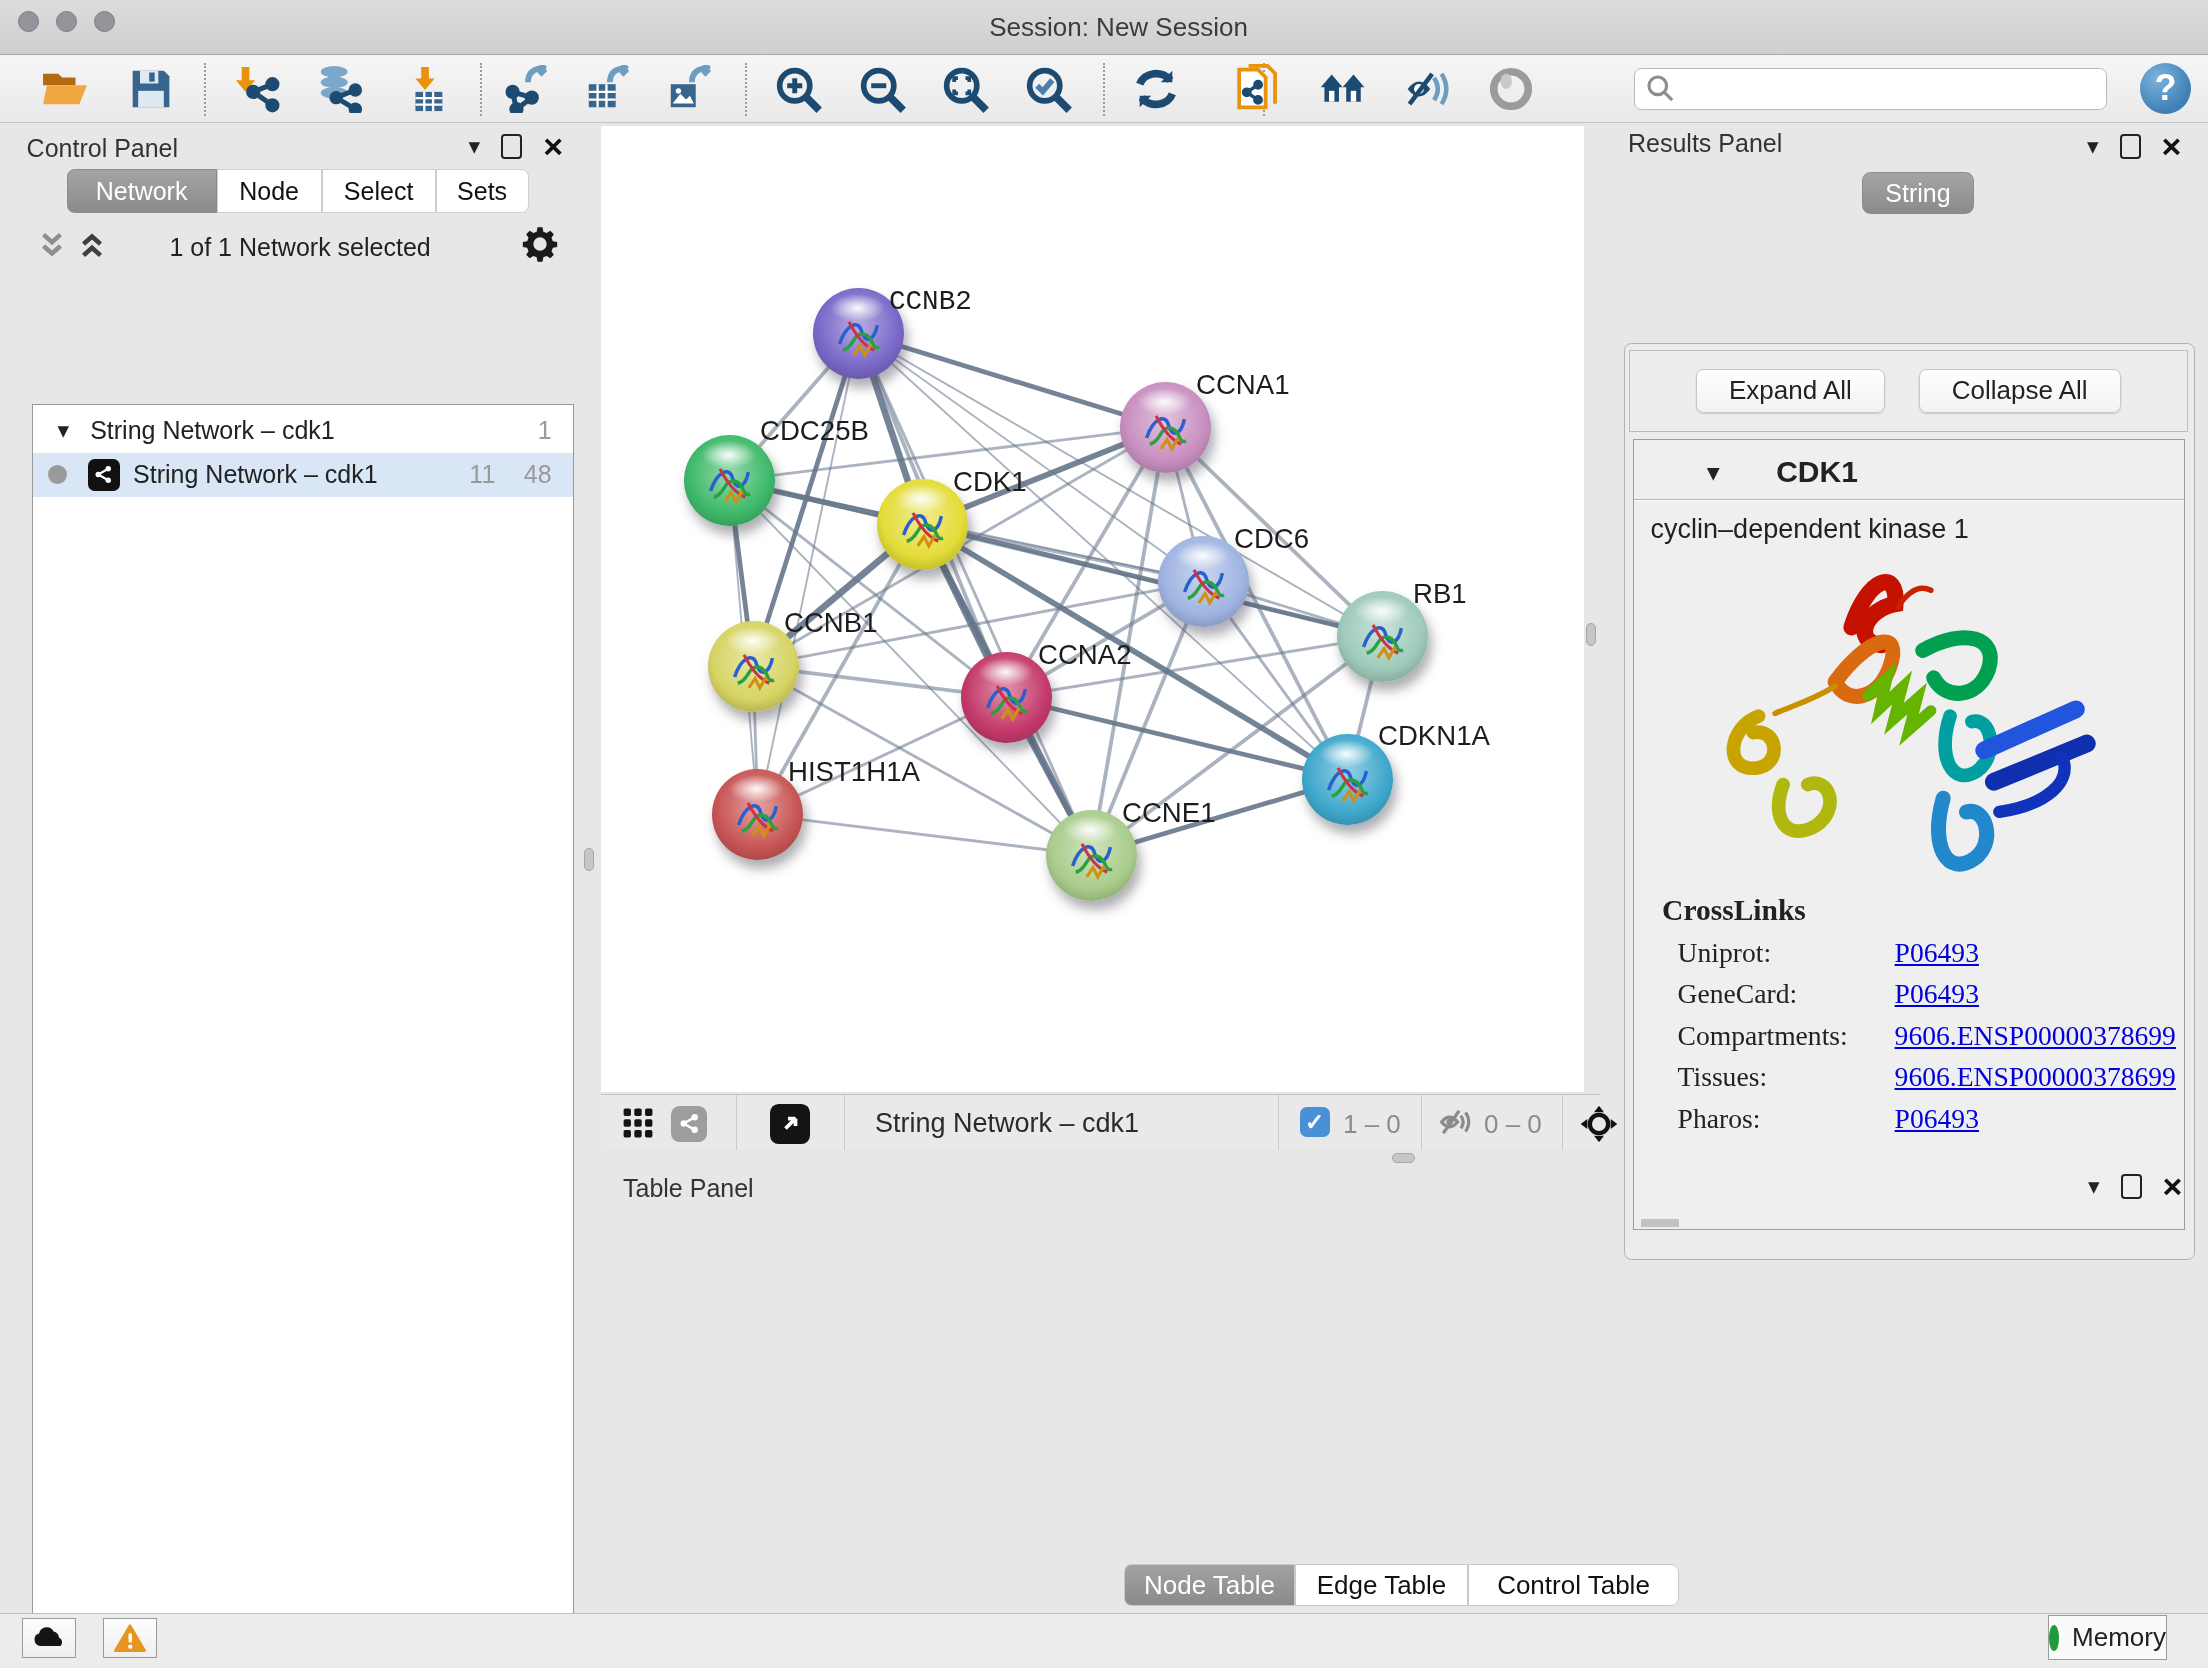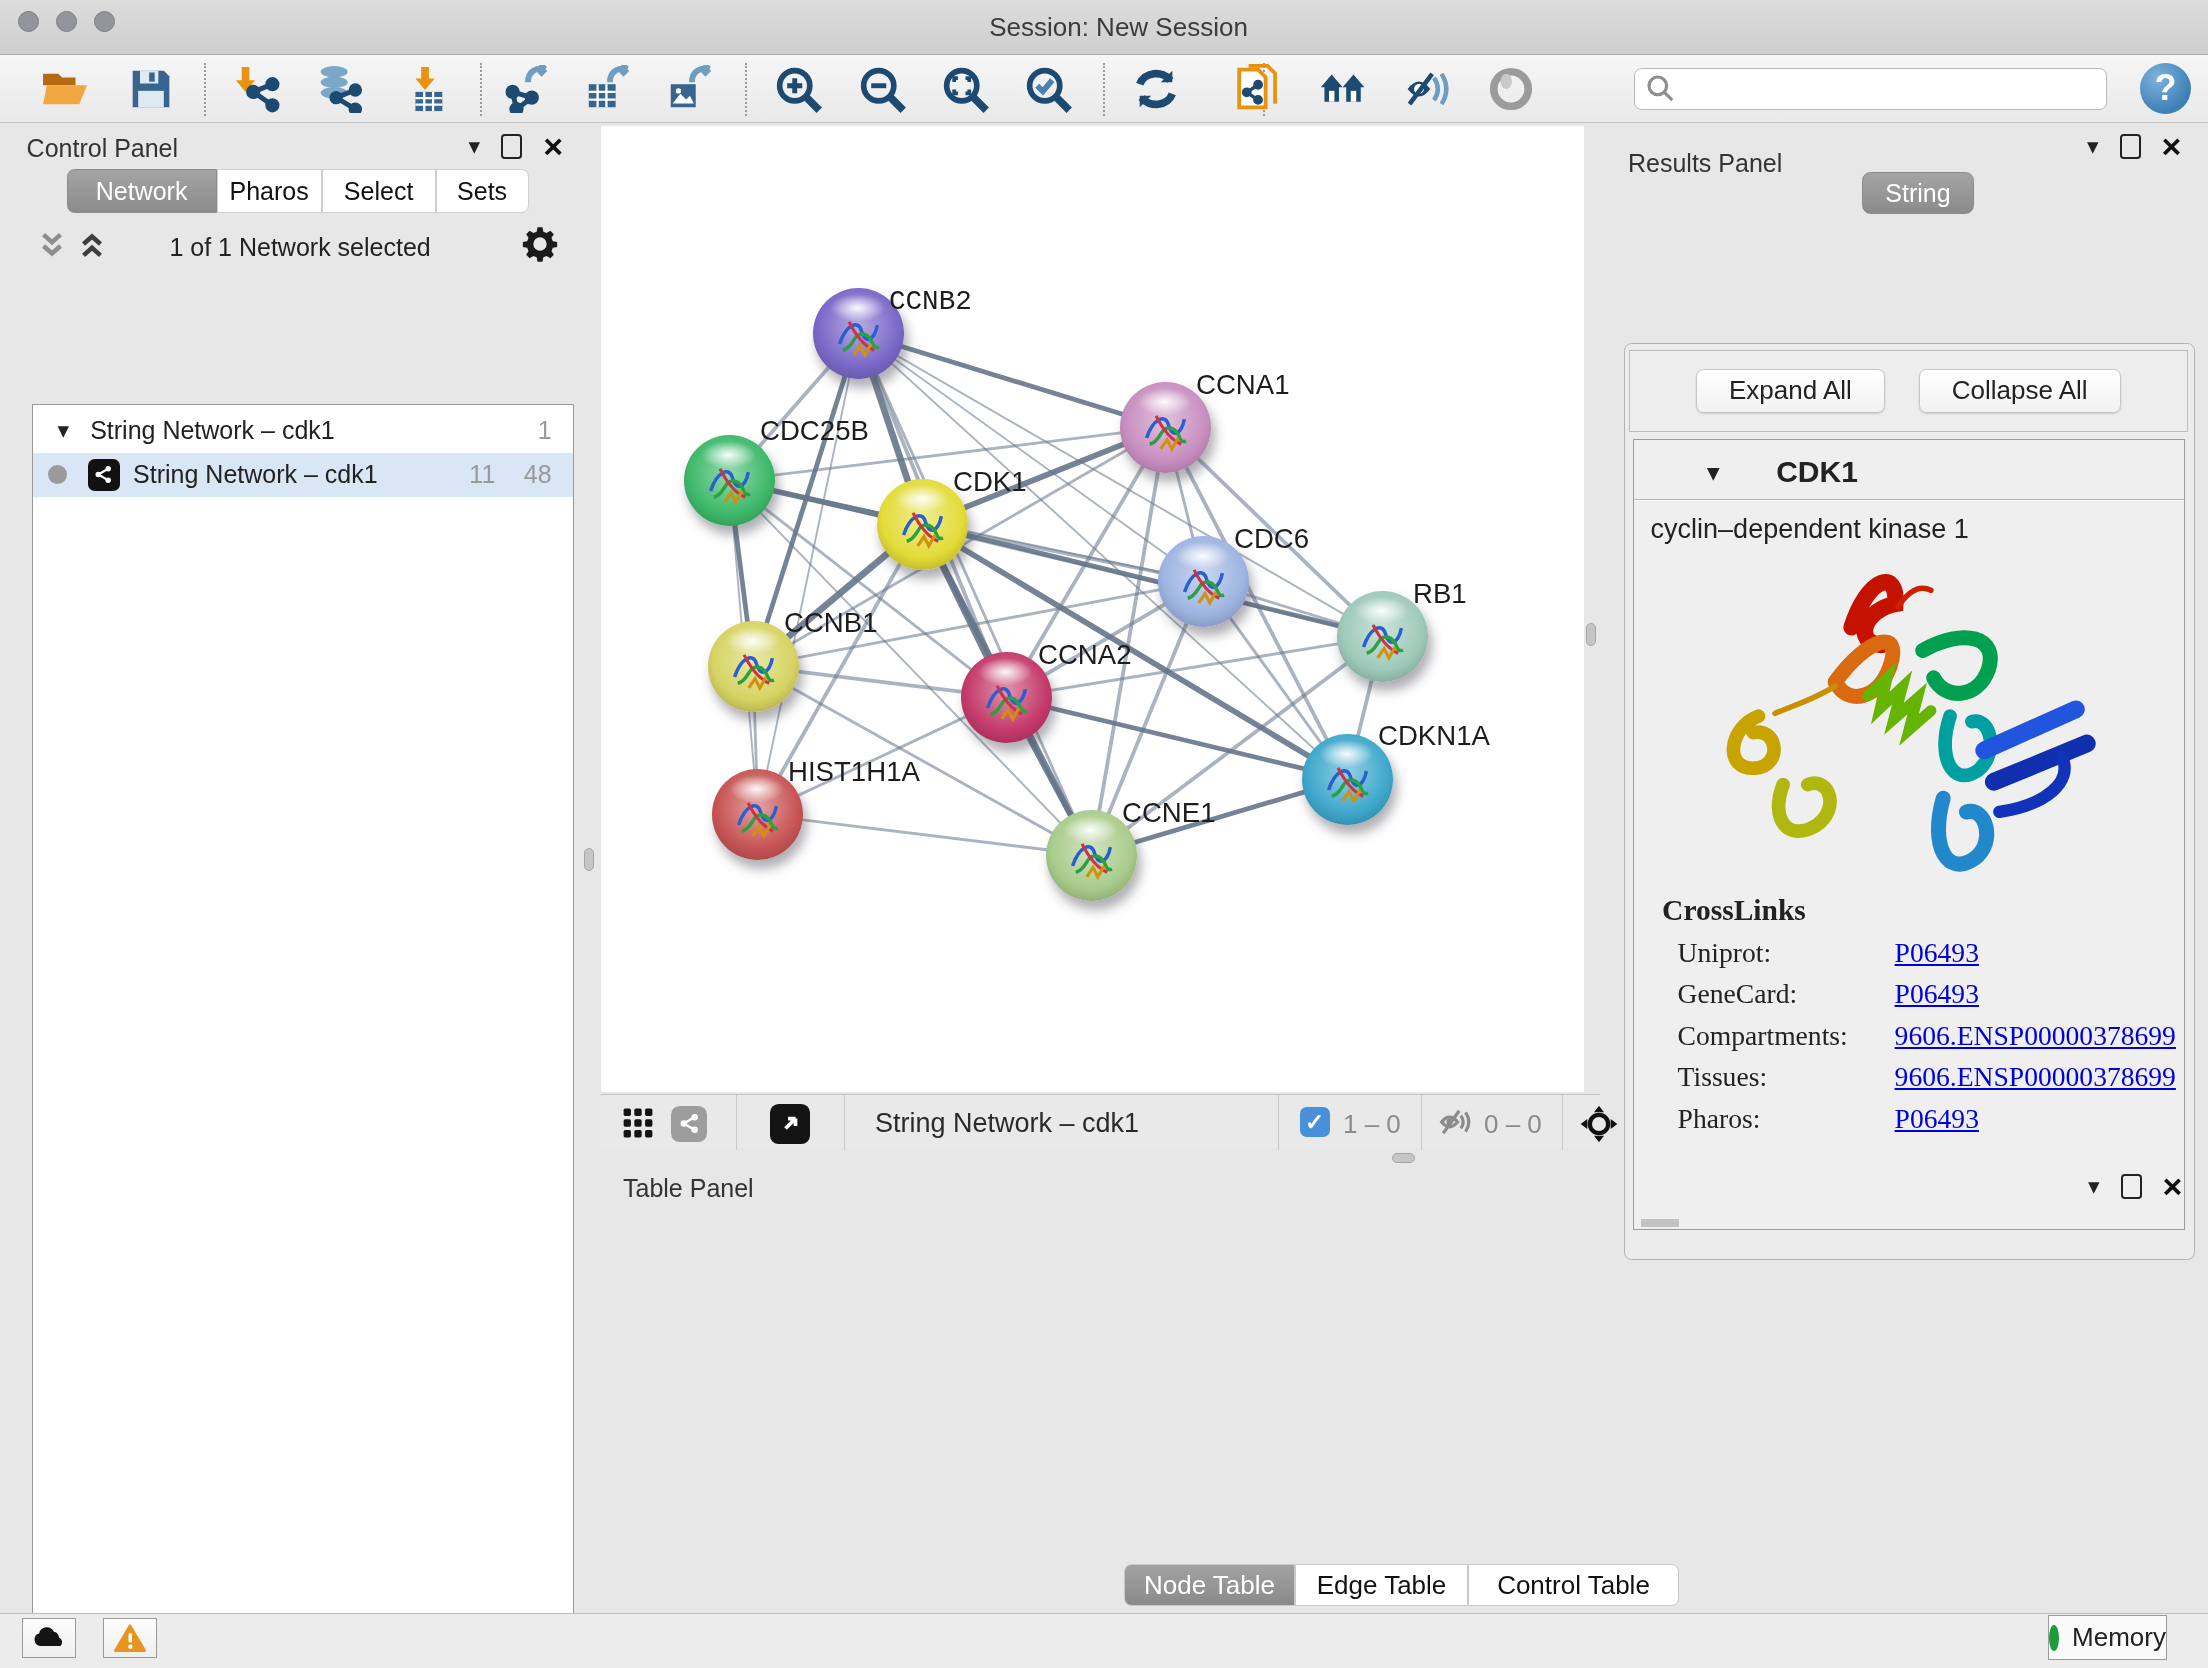--- a/index.html
+++ b/index.html
@@ -278,21 +278,21 @@
     <div class="abs panel-title" style="left:19px;top:7.6px">Control Panel</div>
     <div class="panel-ctrls" style="left:461px;top:7.6px">
       <span class="tri">▾</span>
       <span class="sqr"></span>
       <span class="xx">×</span>
     </div>
     <div class="tab sel abs" style="left:59px;top:43px;width:150px;border-radius:7.6px 0 0 7.6px">
         <span>Network</span>
       </div>
     <div class="tab abs" style="left:209px;top:43px;width:105px">
-        <span>Pharos</span>
+        <span>Node</span>
       </div>
     <div class="tab abs" style="left:314px;top:43px;width:114px">
         <span>Select</span>
       </div>
     <div class="tab abs" style="left:428px;top:43px;width:93px;border-radius:0 7.6px 7.6px 0">
         <span>Sets</span>
       </div>
 
     <span class="abs" style="left:28.5px;top:103px">
       <svg width="32" height="32" viewBox="0 0 17 17">
@@ -546,21 +546,21 @@
     <span class="nb-sep" style="left:961px"></span>
     <span class="abs" style="left:978px;top:8.6px">
       <svg width="40" height="40" viewBox="0 0 24 24">
           <circle cx="12" cy="12" r="5.5" stroke="#111" stroke-width="2.6" fill="none"></circle>
           <path d="M12,1 l3,4 h-6z M23,12 l-4,3 v-6z M12,23 l-3,-4 h6z M1,12 l4,-3 v6z" fill="#111"></path>
         </svg>
     </span>
   </div>
 
   <div class="abs" style="left:1607px;top:126px;width:601px;height:1488px">
-    <div class="abs panel-title" style="left:21px;top:23px">Results Panel</div>
+    <div class="abs panel-title" style="left:21px;top:3px">Results Panel</div>
     <div class="panel-ctrls" style="left:480px;top:7.6px">
       <span class="tri">▾</span>
       <span class="sqr"></span>
       <span class="xx">×</span>
     </div>
     <div class="tab sel abs" style="left:255px;top:46px;width:112px;height:42px;border-radius:8.6px">
         <span>String</span>
       </div>
 
     <div class="res-outer" style="left:17px">

